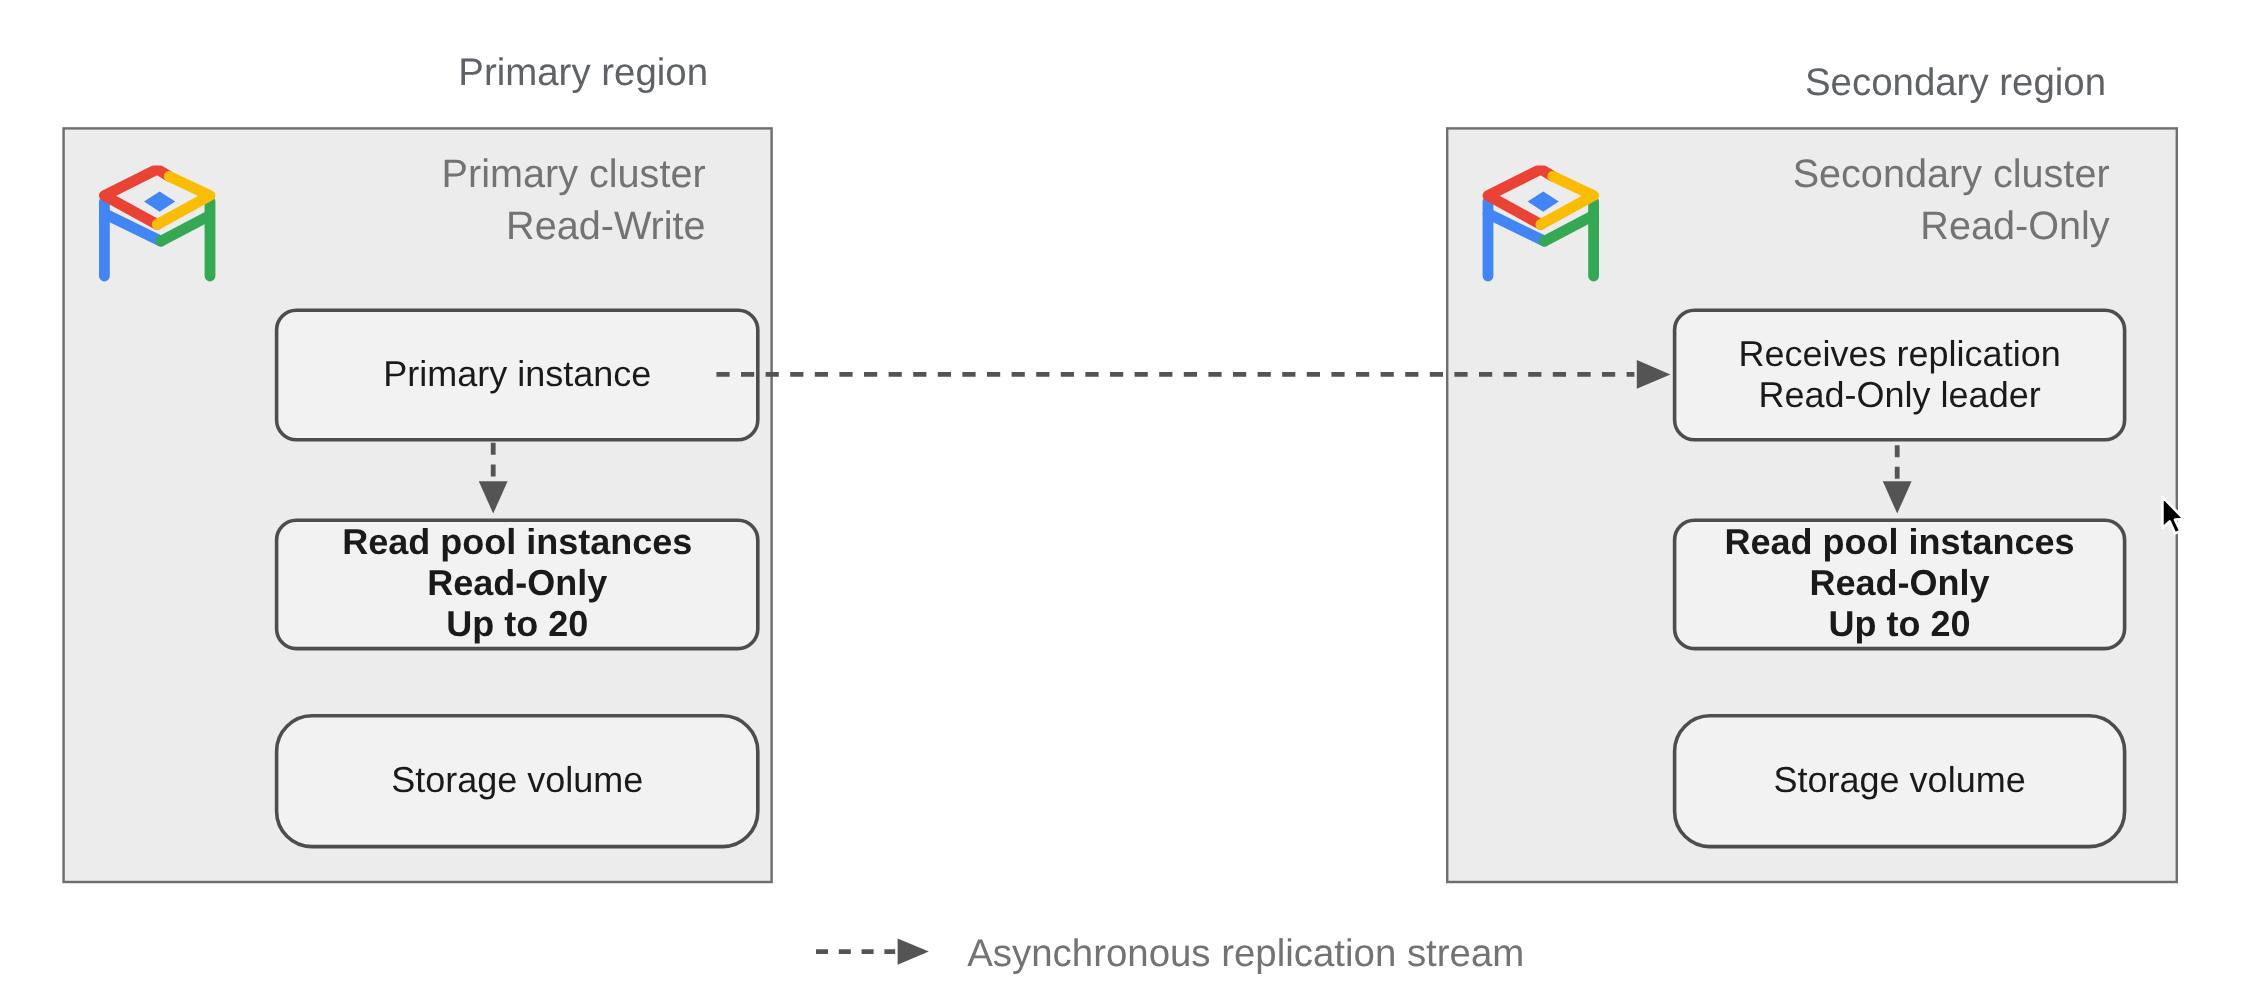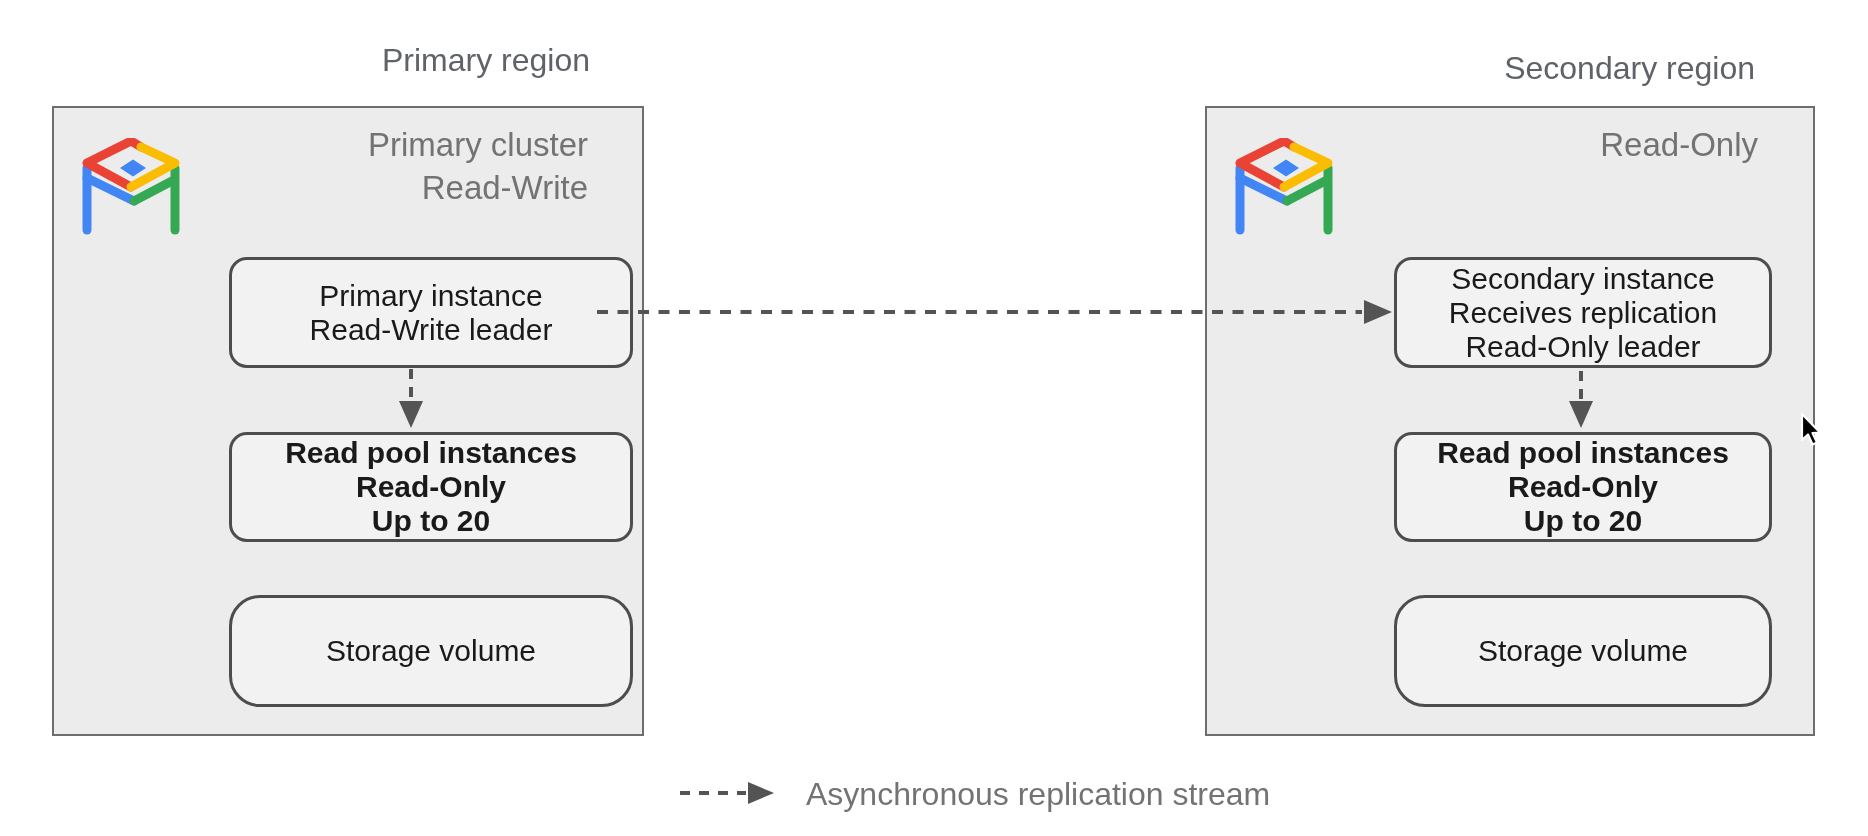--- a/index.html
+++ b/index.html
@@ -107,21 +107,20 @@
       <path d="M59,9 L49,3 L5,25 L49,49" stroke-width="9" stroke-linecap="round" stroke-linejoin="round" stroke="#EA4335"></path>
       <path d="M59,9 L93,25 L49,49" stroke-width="9" stroke-linecap="round" stroke-linejoin="round" stroke="#FBBC04"></path>
       <path d="M51,21.5 L64,30 L51,38.5 L38,30 Z" fill="#4285F4"></path>
     </svg>
     <div class="cluster-title">
       <span style="display:block">Primary cluster</span>
       <span style="display:block">Read-Write</span>
     </div>
     <div class="node instance">
       <span>Primary instance</span>
-      <span>Read-Write leader</span>
     </div>
     <div class="node readpool">
       <span>Read pool instances</span>
       <span>Read-Only</span>
       <span>Up to 20</span>
     </div>
     <div class="node storage">
       <span>Storage volume</span>
     </div>
   </div>
@@ -130,24 +129,24 @@
     <svg class="logo" viewBox="0 0 100 100" fill="none">
       <path d="M5,92 L5,30" stroke-width="9" stroke-linecap="round" stroke="#4285F4"></path>
       <path d="M5,40 L52,63" stroke-width="9" stroke-linecap="round" stroke="#4285F4"></path>
       <path d="M93,92 L93,30" stroke-width="9" stroke-linecap="round" stroke="#34A853"></path>
       <path d="M52,63 L90,43" stroke-width="9" stroke-linecap="round" stroke="#34A853"></path>
       <path d="M59,9 L49,3 L5,25 L49,49" stroke-width="9" stroke-linecap="round" stroke-linejoin="round" stroke="#EA4335"></path>
       <path d="M59,9 L93,25 L49,49" stroke-width="9" stroke-linecap="round" stroke-linejoin="round" stroke="#FBBC04"></path>
       <path d="M51,21.5 L64,30 L51,38.5 L38,30 Z" fill="#4285F4"></path>
     </svg>
     <div class="cluster-title">
+      <span style="display:block">Secondary cluster</span>
       <span style="display:block">Read-Only</span>
     </div>
     <div class="node instance">
-      <span>Secondary instance</span>
       <span>Receives replication</span>
       <span>Read-Only leader</span>
     </div>
     <div class="node readpool">
       <span>Read pool instances</span>
       <span>Read-Only</span>
       <span>Up to 20</span>
     </div>
     <div class="node storage">
       <span>Storage volume</span>

